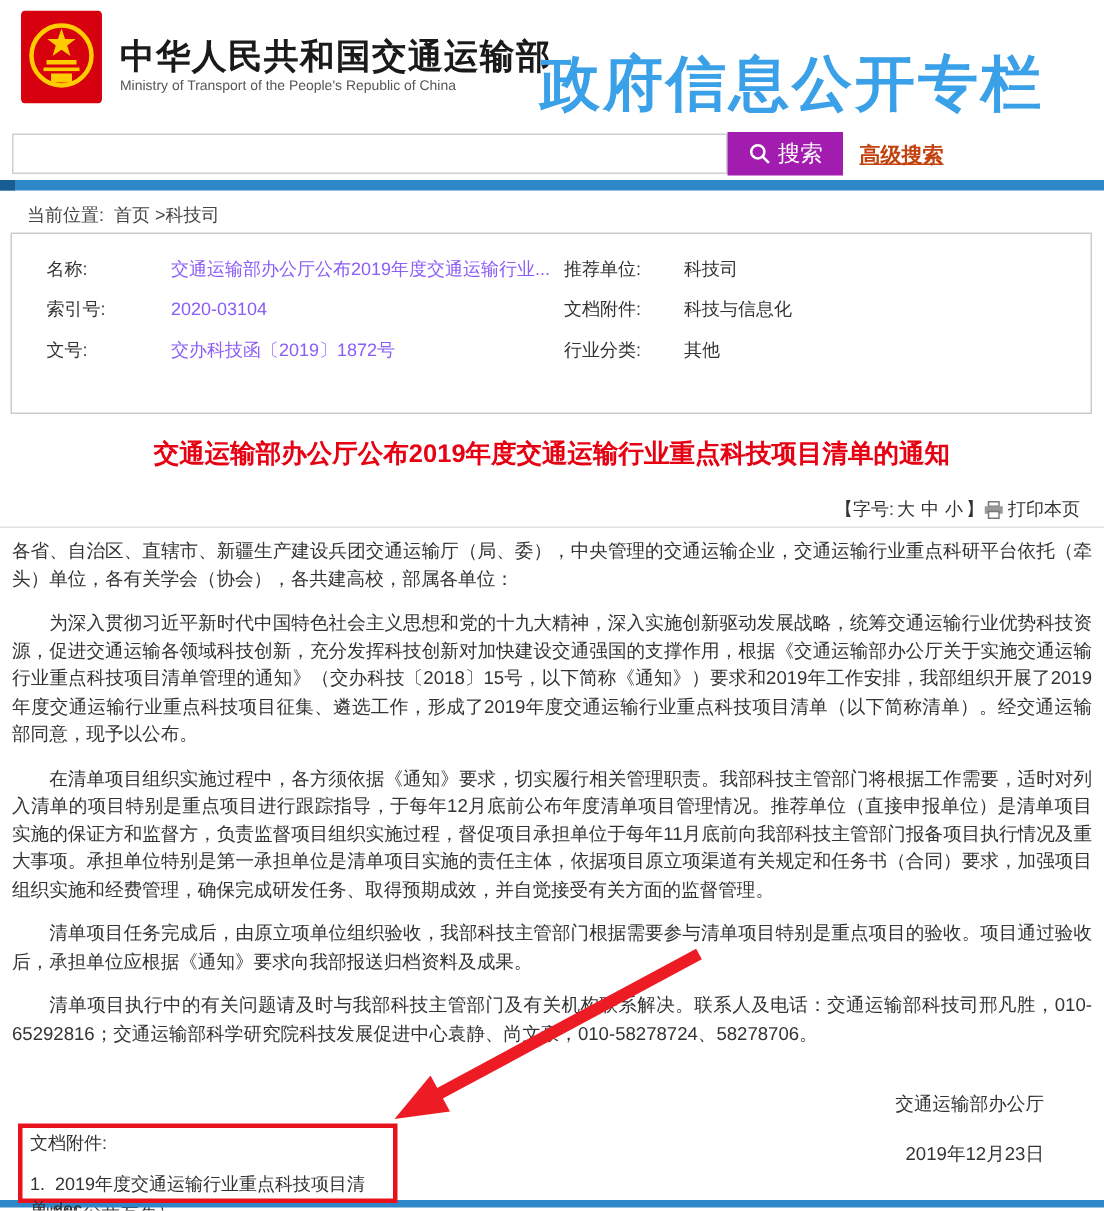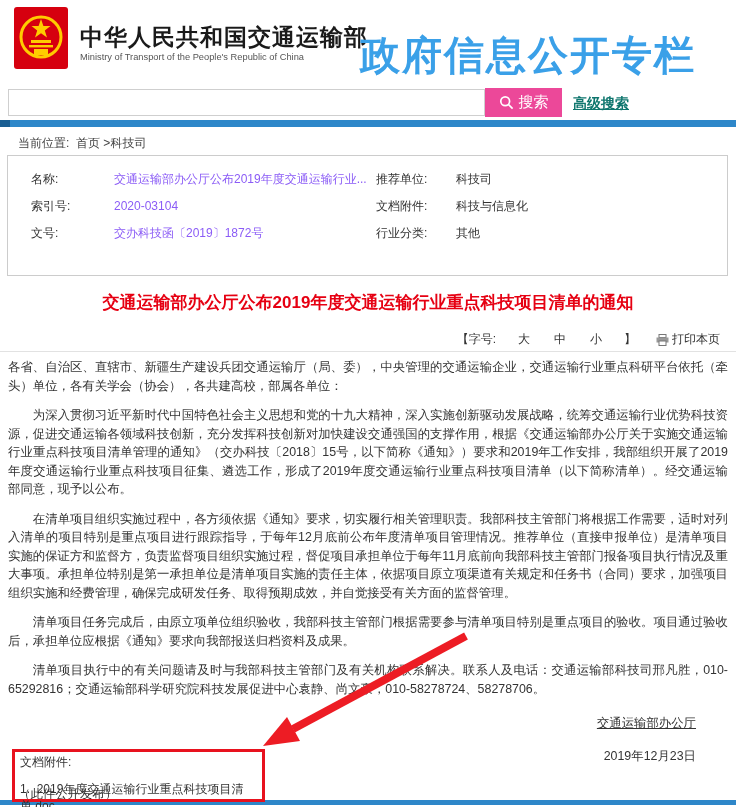--- a/index.html
+++ b/index.html
@@ -8,45 +8,45 @@
     width:736px; height:807px; position:relative; overflow:hidden;
     font-family:"Liberation Sans","DejaVu Sans",sans-serif; color:#333;
   }
   
   .emblem { position:absolute; left:14px; top:7px; width:54px; height:62px; }
   .ministry-cn { position:absolute; left:80px; top:22px; font-size:23px; font-weight:bold; color:#1a1a1a; letter-spacing:1px; }
   .ministry-en { position:absolute; left:80px; top:52px; font-size:9.3px; color:#555; }
   .column-title { position:absolute; right:40px; top:28px; font-size:40px; font-weight:bold; color:#3aa0e8; letter-spacing:2px;margin-left:48px; }
   
   .search-input { position:absolute; left:8px; top:89px; width:477px; height:27px; border:1px solid #cfcfcf; outline:none; font-size:13px; padding:0 6px; }
-  .search-btn { position:absolute; left:485px; top:88px; width:77px; height:29px; background:#ec4899; color:#fff; border:none; font-size:15px; cursor:pointer; display:flex; align-items:center; justify-content:center; gap:5px; }
-  .adv-link { position:absolute; left:573px; top:95px; font-size:14px; font-weight:600; color:#0f766e; text-decoration:underline; cursor:pointer; }
+  .search-btn { position:absolute; left:485px; top:88px; width:77px; height:29px; background:#a21caf; color:#fff; border:none; font-size:15px; cursor:pointer; display:flex; align-items:center; justify-content:center; gap:5px; }
+  .adv-link { position:absolute; left:573px; top:95px; font-size:14px; font-weight:600; color:#c2410c; text-decoration:underline; cursor:pointer; }
   .blue-bar { position:absolute; left:0; top:120px; width:736px; height:7px; background:#2e87c9; }
   .blue-bar-cap { position:absolute; left:0; top:120px; width:10px; height:7px; background:#195e92; }
   
   .breadcrumb { position:absolute; left:18px; top:135px; font-size:12px; color:#444; }
   .breadcrumb a { color:#444; text-decoration:none; cursor:pointer; }
   
   .meta-box { position:absolute; left:7px; top:155px; width:721px; height:121px; border:1px solid #ccc; padding:13px 0 0 23px; font-size:12px; }
   .meta-row { display:flex; height:27px; line-height:20px; }
   .m-l1 { width:83px; color:#333; }
   .m-v1 { width:262px; color:#8b5cf6; }
   .m-l2 { width:80px; color:#333; }
   .m-v2 { flex:1; color:#333; }
   
   .doc-title { position:absolute; left:0; top:291px; width:736px; text-align:center; font-size:17px; font-weight:bold; color:#e60012; }
-  .toolbar { position:absolute; right:16px; top:331px; font-size:12px; color:#333; display:flex; align-items:center; gap:20px; }
+  .toolbar { position:absolute; right:16px; top:331px; font-size:12px; color:#333; display:flex; align-items:center; gap:0; }
   .toolbar .sz { cursor:pointer; margin:0 2px; }
   .toolbar .print { cursor:pointer; display:flex; align-items:center; gap:3px; }
   .head-divider { position:absolute; left:0; top:351px; width:736px; border-top:1px solid #e2e2e2; }
   
   .article { position:absolute; left:8px; top:358px; width:720px; font-size:12.4px; line-height:18.5px; color:#333; text-align:justify; }
   .article p { margin-bottom:11px; }
   .article p.ind { text-indent:2em; }
-  .sig { text-align:right; padding-right:32px; margin-top:16px; font-size:12.4px;text-decoration:underline; }
+  .sig { text-align:right; padding-right:32px; margin-top:29px; font-size:12.4px; }
   .sig-date { text-align:right; padding-right:32px; margin-top:14px; font-size:12.4px; }
   .pub-note { margin-top:20px; margin-left:10px; font-size:12.4px; }
   
   .attach-box { position:absolute; left:12px; top:749px; width:253px; height:53px; border:3px solid #e8121e; z-index:5; background:transparent; padding:2px 0 0 5px; }
   .attach-head { font-size:12px; color:#333; }
   .attach-item { font-size:12px; color:#333; margin-top:10px; cursor:pointer; }
   .bottom-line { position:absolute; left:0; top:800px; width:736px; height:5px; background:#2e87c9; }
   
   .arrow-layer { position:absolute; left:0; top:0; width:736px; height:807px; pointer-events:none; z-index:6; }
 </style>

